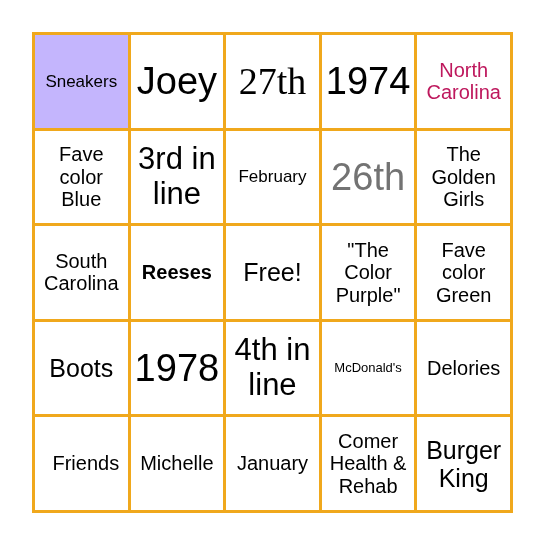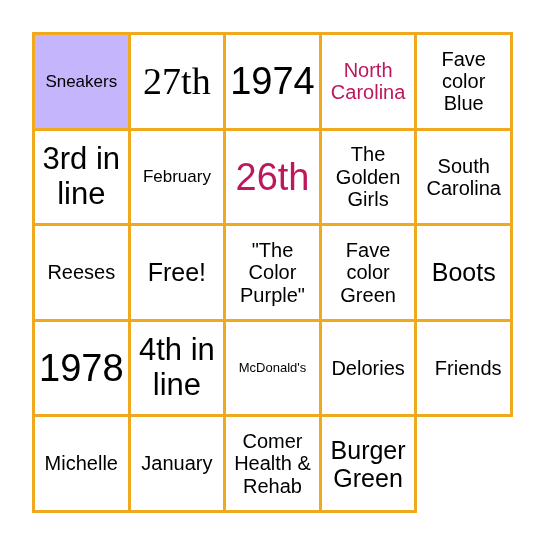--- a/index.html
+++ b/index.html
@@ -59,20 +59,23 @@
   .fs-xl  .cell-text { font-size: 31px; }
   .fs-xxl .cell-text { font-size: 38px; }
 </style>
 </head>
 <body>
 
 <div id="bingo-card" style="border-top-color: rgb(240, 168, 28); border-left-color: rgb(240, 168, 28);">
     <div class="bingo-cell fs-sm" style="border-right-color: rgb(240, 168, 28); border-bottom-color: rgb(240, 168, 28); background: #c4b5fd;">
       <span class="cell-text" style="color: rgb(0, 0, 0);">Sneakers</span>
     </div>
+    <div class="bingo-cell fs-xxl" style="border-right-color: rgb(240, 168, 28); border-bottom-color: rgb(240, 168, 28); background: rgb(255, 255, 255);">
+      <span class="cell-text" style="color: rgb(0, 0, 0);">Joey</span>
+    </div>
     <div class="bingo-cell fs-xxl" style="border-right-color: rgb(240, 168, 28); border-bottom-color: rgb(240, 168, 28); background: rgb(255, 255, 255); font-family: Liberation Serif, serif;">
       <span class="cell-text" style="color: rgb(0, 0, 0);">27th</span>
     </div>
     <div class="bingo-cell fs-xxl" style="border-right-color: rgb(240, 168, 28); border-bottom-color: rgb(240, 168, 28); background: rgb(255, 255, 255);">
       <span class="cell-text" style="color: rgb(0, 0, 0);">1974</span>
     </div>
     <div class="bingo-cell fs-md" style="border-right-color: rgb(240, 168, 28); border-bottom-color: rgb(240, 168, 28); background: rgb(255, 255, 255);">
       <span class="cell-text" style="color: #be185d;">North
 Carolina</span>
     </div>
@@ -82,33 +85,33 @@
 Blue</span>
     </div>
     <div class="bingo-cell fs-xl" style="border-right-color: rgb(240, 168, 28); border-bottom-color: rgb(240, 168, 28); background: rgb(255, 255, 255);">
       <span class="cell-text" style="color: rgb(0, 0, 0);">3rd in
 line</span>
     </div>
     <div class="bingo-cell fs-sm" style="border-right-color: rgb(240, 168, 28); border-bottom-color: rgb(240, 168, 28); background: rgb(255, 255, 255);">
       <span class="cell-text" style="color: rgb(0, 0, 0);">February</span>
     </div>
     <div class="bingo-cell fs-xxl" style="border-right-color: rgb(240, 168, 28); border-bottom-color: rgb(240, 168, 28); background: rgb(255, 255, 255);">
-      <span class="cell-text" style="color: #be185d;">26th</span>
+      <span class="cell-text" style="color: #737373;">26th</span>
     </div>
     <div class="bingo-cell fs-md" style="border-right-color: rgb(240, 168, 28); border-bottom-color: rgb(240, 168, 28); background: rgb(255, 255, 255);">
       <span class="cell-text" style="color: rgb(0, 0, 0);">The
 Golden
 Girls</span>
     </div>
     <div class="bingo-cell fs-md" style="border-right-color: rgb(240, 168, 28); border-bottom-color: rgb(240, 168, 28); background: rgb(255, 255, 255);">
       <span class="cell-text" style="color: rgb(0, 0, 0);">South
 Carolina</span>
     </div>
     <div class="bingo-cell fs-md" style="border-right-color: rgb(240, 168, 28); border-bottom-color: rgb(240, 168, 28); background: rgb(255, 255, 255);">
-      <span class="cell-text" style="color: rgb(0, 0, 0);">Reeses</span>
+      <span class="cell-text" style="color: rgb(0, 0, 0); font-weight: bold;">Reeses</span>
     </div>
     <div class="bingo-cell fs-lg" style="border-right-color: rgb(240, 168, 28); border-bottom-color: rgb(240, 168, 28); background: rgb(255, 255, 255);">
       <span class="cell-text" style="color: rgb(0, 0, 0);">Free!</span>
     </div>
     <div class="bingo-cell fs-md" style="border-right-color: rgb(240, 168, 28); border-bottom-color: rgb(240, 168, 28); background: rgb(255, 255, 255);">
       <span class="cell-text" style="color: rgb(0, 0, 0);">"The
 Color
 Purple"</span>
     </div>
     <div class="bingo-cell fs-md" style="border-right-color: rgb(240, 168, 28); border-bottom-color: rgb(240, 168, 28); background: rgb(255, 255, 255);">
@@ -141,15 +144,15 @@
     <div class="bingo-cell fs-md" style="border-right-color: rgb(240, 168, 28); border-bottom-color: rgb(240, 168, 28); background: rgb(255, 255, 255);">
       <span class="cell-text" style="color: rgb(0, 0, 0);">January</span>
     </div>
     <div class="bingo-cell fs-md" style="border-right-color: rgb(240, 168, 28); border-bottom-color: rgb(240, 168, 28); background: rgb(255, 255, 255);">
       <span class="cell-text" style="color: rgb(0, 0, 0);">Comer
 Health &amp;
 Rehab</span>
     </div>
     <div class="bingo-cell fs-lg" style="border-right-color: rgb(240, 168, 28); border-bottom-color: rgb(240, 168, 28); background: rgb(255, 255, 255);">
       <span class="cell-text" style="color: rgb(0, 0, 0);">Burger
-Green</span>
+King</span>
     </div>
   </div>
 
 </body></html>

